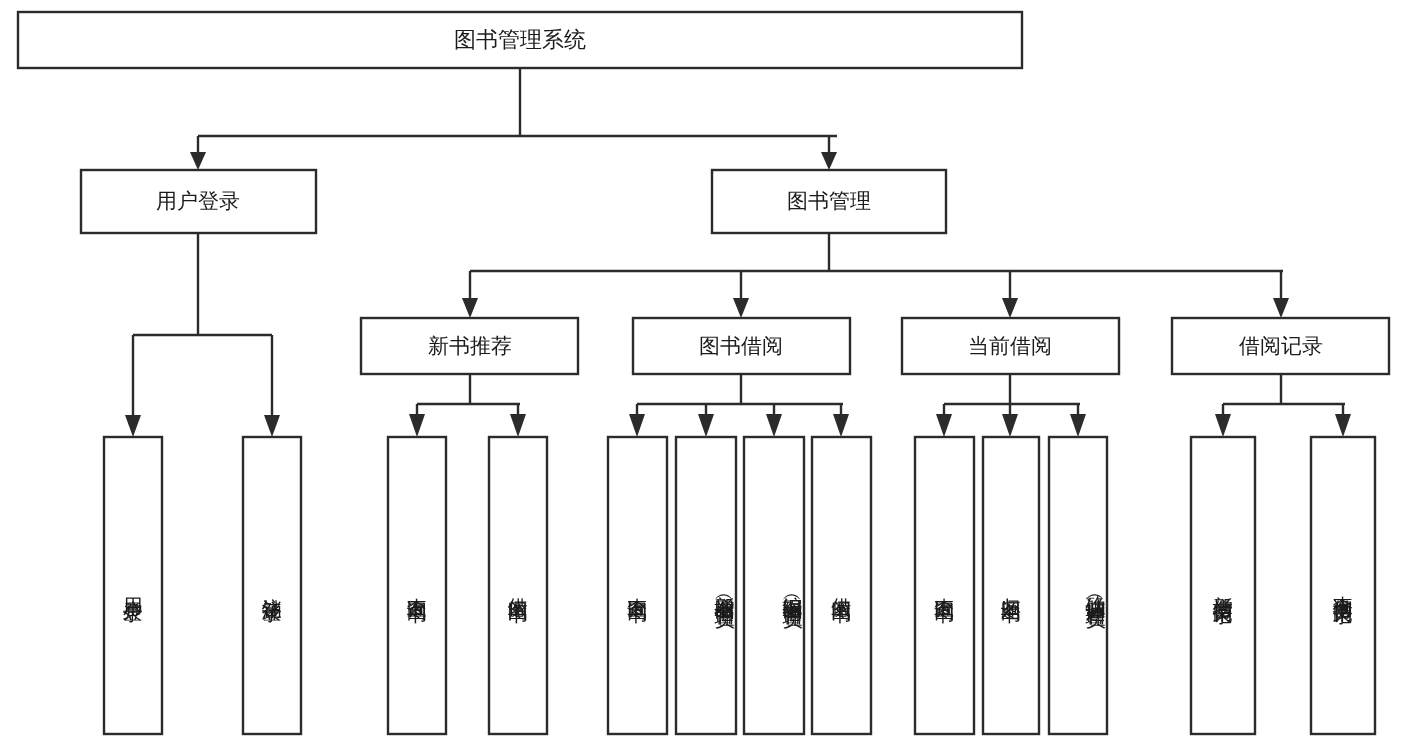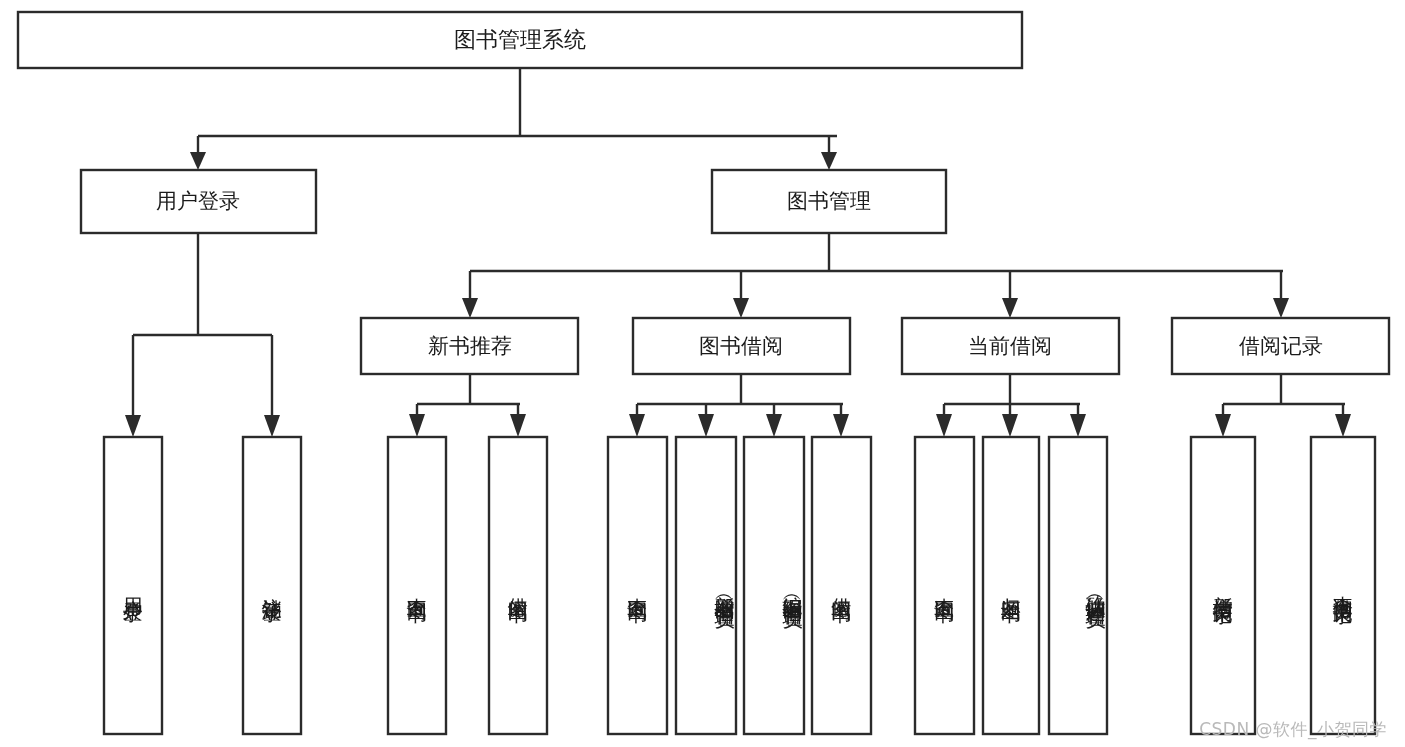--- a/index.html
+++ b/index.html
@@ -238,15 +238,14 @@
     <div class="leaf-label" style="left:812px; top:437px; width:59px; height:297px; display:flex; align-items:center; justify-content:center;">借阅图书</div>
 
     <div class="leaf-label" style="left:915px; top:437px; width:59px; height:297px; display:flex; align-items:center; justify-content:center;">查询图书</div>
     <div class="leaf-label" style="left:983px; top:437px; width:56px; height:297px; display:flex; align-items:center; justify-content:center;">归还图书</div>
     <div class="leaf-label" style="left:1049px; top:443px; width:58px; height:291px; display:flex; align-items:flex-start; justify-content:center;">确认归还（管理员）</div>
 
     <div class="leaf-label" style="left:1191px; top:437px; width:64px; height:297px; display:flex; align-items:center; justify-content:center;">新增借阅记录</div>
     <div class="leaf-label" style="left:1311px; top:437px; width:64px; height:297px; display:flex; align-items:center; justify-content:center;">查询借阅记录</div>
   </div>
 
-  <div class="watermark">CSDN @软件_小贺同学</div>
 
 </div>
 
 </body></html>

